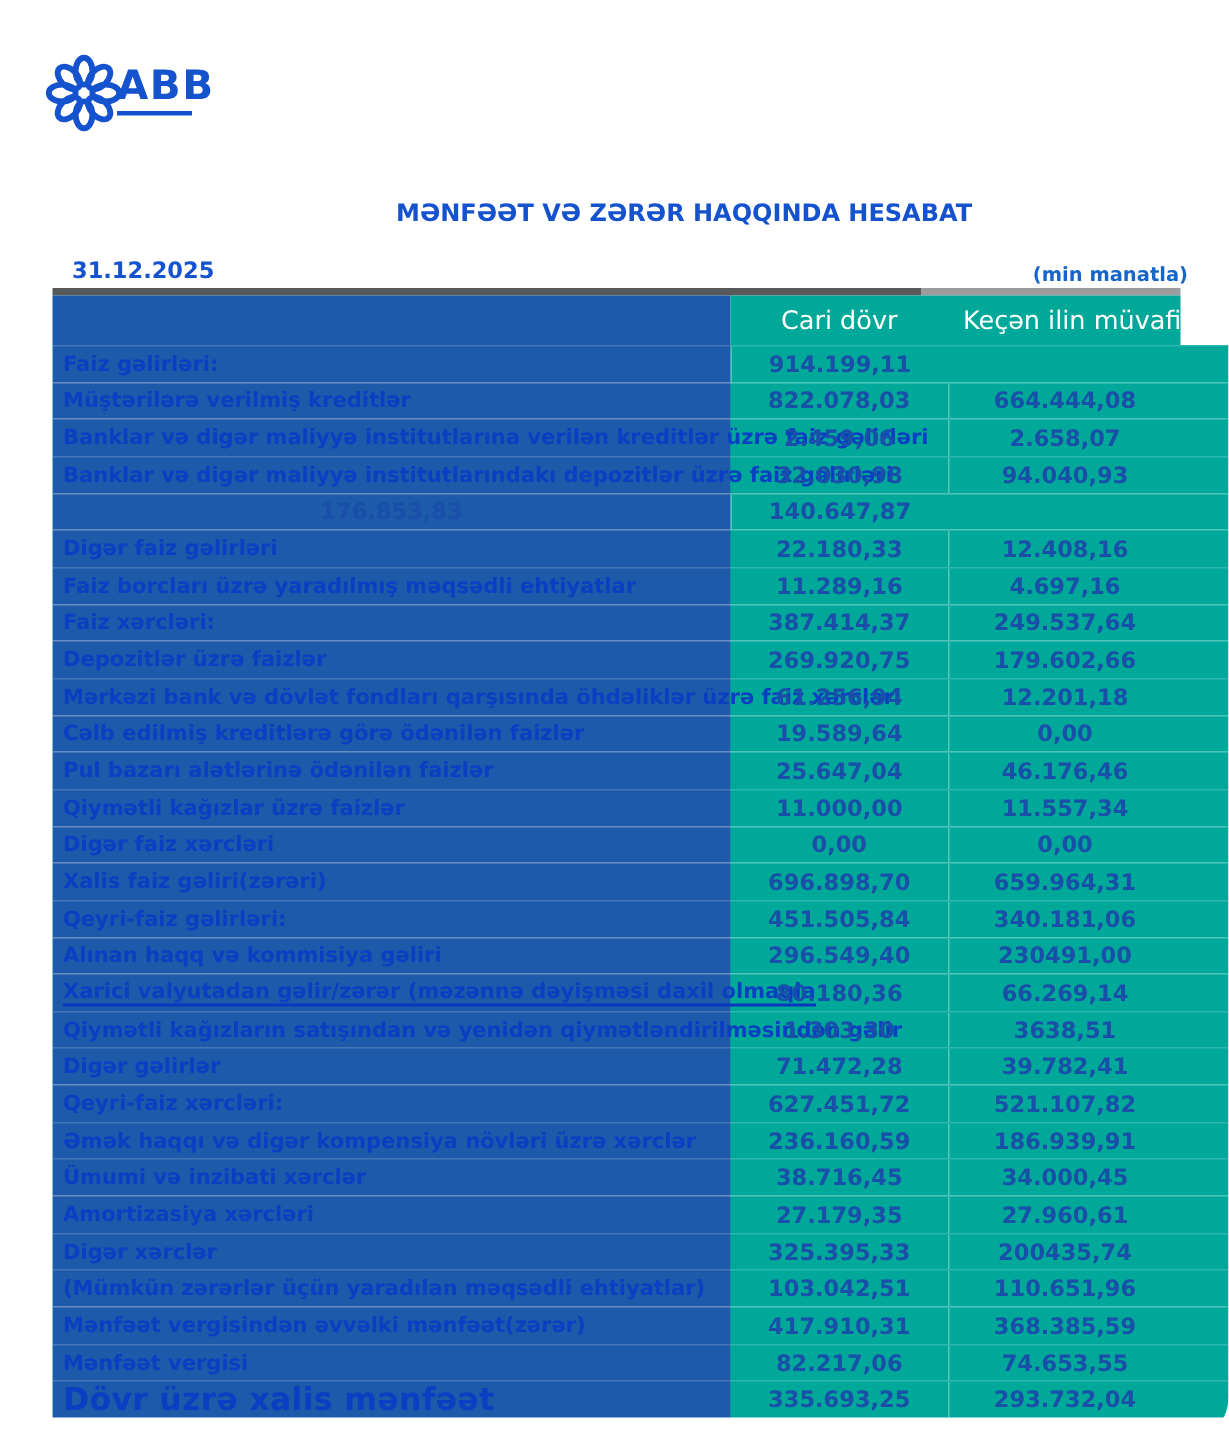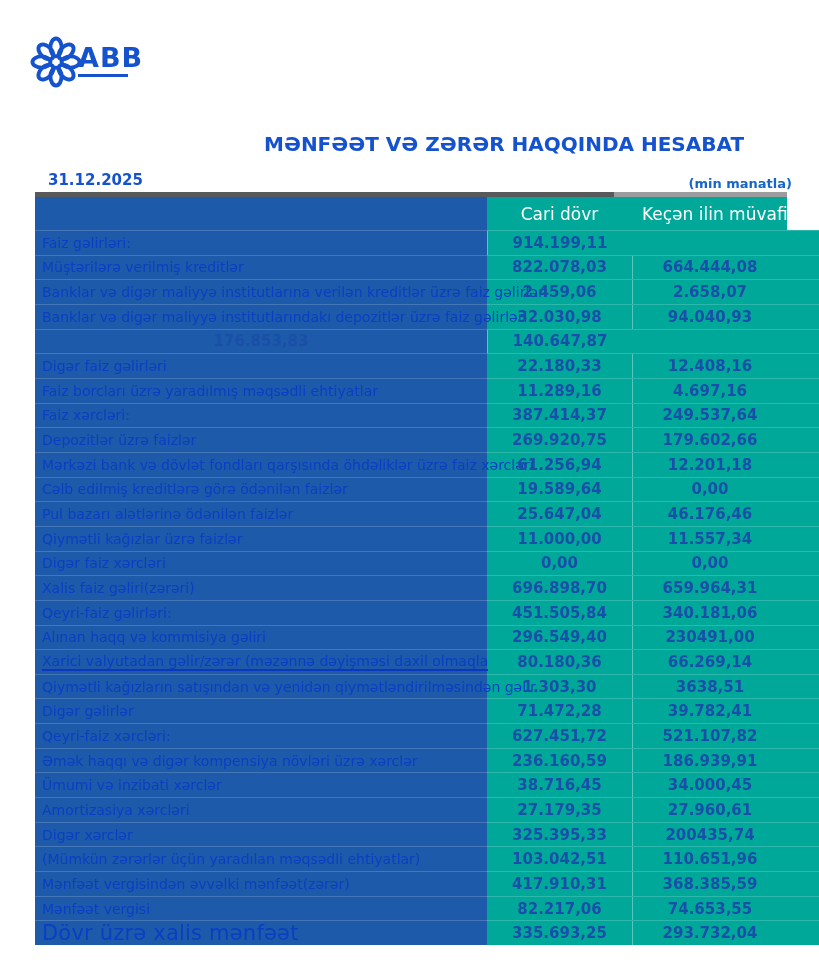--- a/index.html
+++ b/index.html
@@ -3,36 +3,37 @@
 <meta charset="utf-8">
 <style>
   * { margin:0; padding:0; box-sizing:border-box; }
   html,body { background:#ffffff; }
   .page {
     position:relative;
     width:819px; height:960px;
     background:#ffffff;
     font-family:"DejaVu Sans", sans-serif;
     overflow:hidden;
+    border-radius:28px;
   }
 
   
   .logo { position:absolute; left:28px; top:34px; display:flex; align-items:flex-start; }
   .logo-icon { width:56px; height:56px; }
   .logo-textwrap { margin-left:-6px; margin-top:10px; }
   .logo-text {
     font-size:27px; font-weight:bold; color:#1552CE;
     letter-spacing:1px; line-height:1;
   }
   .logo-bar { width:50px; height:3px; background:#1552CE; margin-top:3px; }
 
   
   .report-title {
     position:absolute; left:264px; top:132px;
-    font-size:20px; font-weight:bold; color:#1552CE;
+    font-size:16px; font-weight:bold; color:#1552CE;
     white-space:nowrap;
   }
   .report-date {
     position:absolute; left:48px; top:171px;
     font-size:15px; font-weight:bold; color:#1552CE;
   }
   .unit-note {
     position:absolute; right:27px; top:176px;
     font-size:13px; font-weight:bold; color:#1566C8;
   }
@@ -65,21 +66,21 @@
     position:relative;
     display:grid; grid-template-columns:452px 145px 155px;
     height:24.66px;
     background:linear-gradient(to right, #1D5AA9 0px, #1D5AA9 452px, #00A89A 452px, #00A89A 100%);
     border-top:1px solid rgba(255,255,255,0.18);
     overflow:hidden;
   }
   .cell-label {
     display:flex; align-items:center;
     padding-left:7px;
-    font-size:14px; font-weight:normal; color:#0A3FC4;
+    font-size:14px; font-weight:bold; color:#0A3FC4;
     white-space:nowrap; overflow:visible;
   }
   .cell-label .lbl { display:inline-block; }
   .cell-label .lbl.underlined { border-bottom:2px solid #0A36C0; }
   .cell-val {
     display:flex; align-items:center; justify-content:center;
     font-size:15px; font-weight:bold; color:#194FA8;
     white-space:nowrap;
   }
   .cell-val.prev { border-left:1px solid rgba(255,255,255,0.35); }

